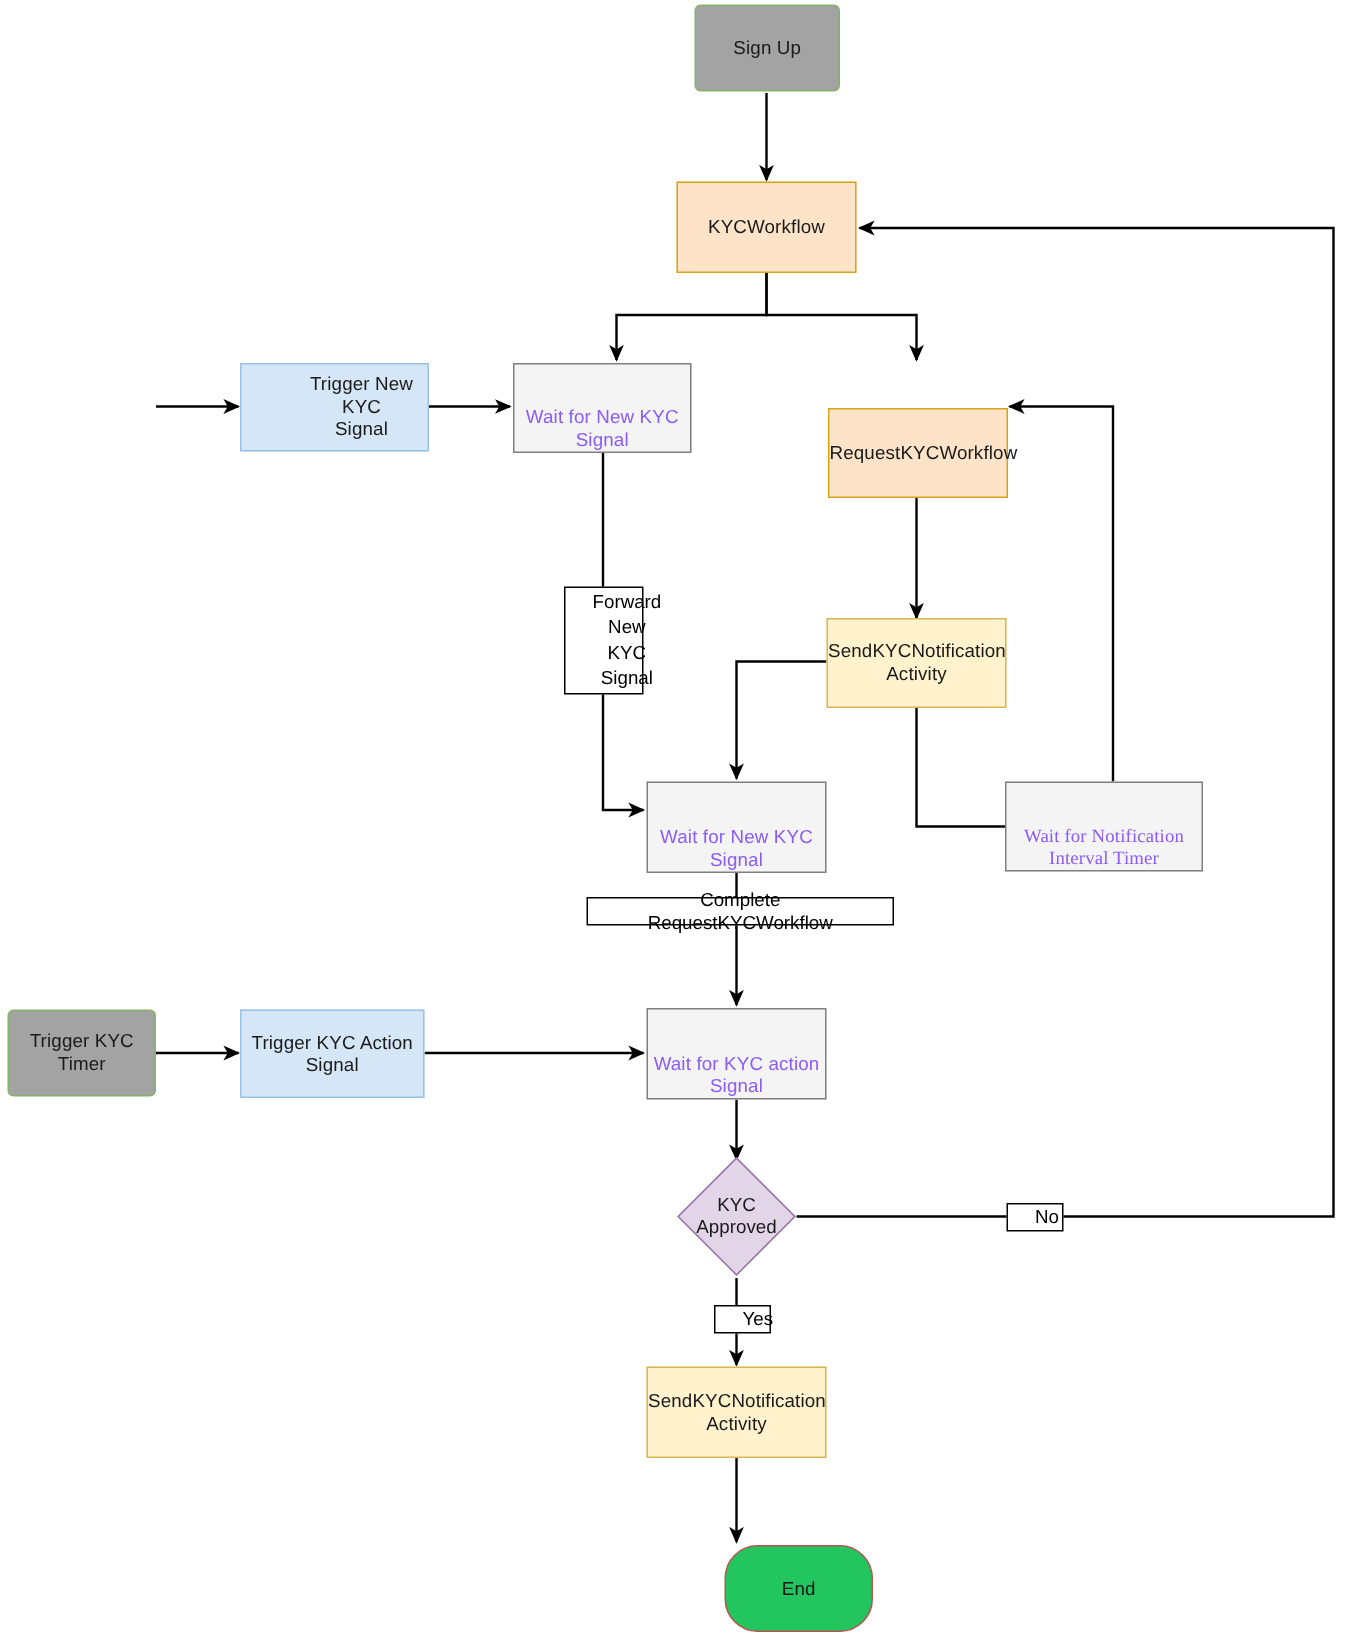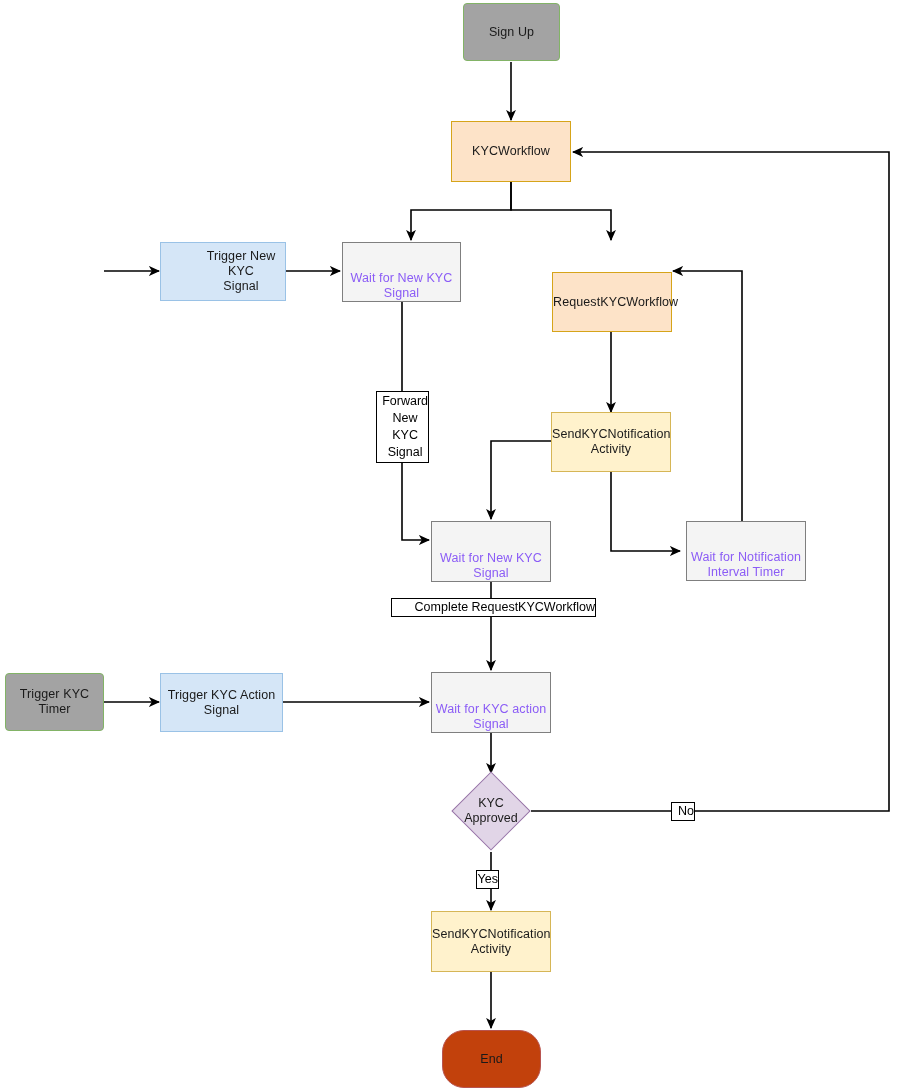--- a/index.html
+++ b/index.html
@@ -41,21 +41,22 @@
   }
   
   .terminator{
     border-radius:4px;
     border:1.6px solid #82b366;
     background:#a3a3a3;
   }
   .terminator-end{
     border-radius:22px;
     border:1.6px solid #b85450;
-    background:#c2410c;
+    background:#22c55e;
+    margin-left:41px;
   }
   .workflow{
     border:1.4px solid #d6a419;
     background:#fde3c8;
   }
   .activity{
     border:1.4px solid #d6b656;
     background:#fff2cc;
   }
   .signal{
@@ -90,24 +91,24 @@
   .edge-label{
     position:absolute;
     box-sizing:border-box;
     background:#ffffff;
     border:1.1px solid #000000;
     font-size:12.5px;
     line-height:14.5px;
     color:#000000;
     display:flex;
     align-items:center;
-    justify-content:flex-end;
+    justify-content:flex-start;
     text-align:center;
     white-space:pre-line;
-    padding:0 0;
+    padding:0 18px;
   }
 </style>
 </head>
 <body>
 
 <div id="canvas">
 
   <svg id="edges" viewBox="0 0 900 1092" width="900" height="1092">
     <defs>
       <marker id="arrow" viewBox="0 0 10 10" refX="9" refY="5" markerWidth="7" markerHeight="7" orient="auto-start-reverse">
@@ -178,21 +179,21 @@
   <div class="node activity" style="left:551px;top:412px;width:120px;height:60px;">
     <span class="lbl">SendKYCNotification
 Activity</span>
   </div>
 
   <div class="node wait" style="left:431px;top:521px;width:120px;height:61px;">
     <span class="lbl">Wait for New KYC
 Signal</span>
   </div>
 
-  <div class="node wait" style="left:686px;top:521px;width:120px;height:60px;">
+  <div class="node wait" style="left:670px;top:521px;width:132px;height:60px;font-family:Liberation Serif, serif;">
     <span class="lbl">Wait for Notification
 Interval Timer</span>
   </div>
 
   <div class="node terminator" style="left:5px;top:673px;width:99px;height:58px;">
     <span class="lbl">Trigger KYC
 Timer</span>
   </div>
 
   <div class="node signal" style="left:160px;top:673px;width:123px;height:59px;">

